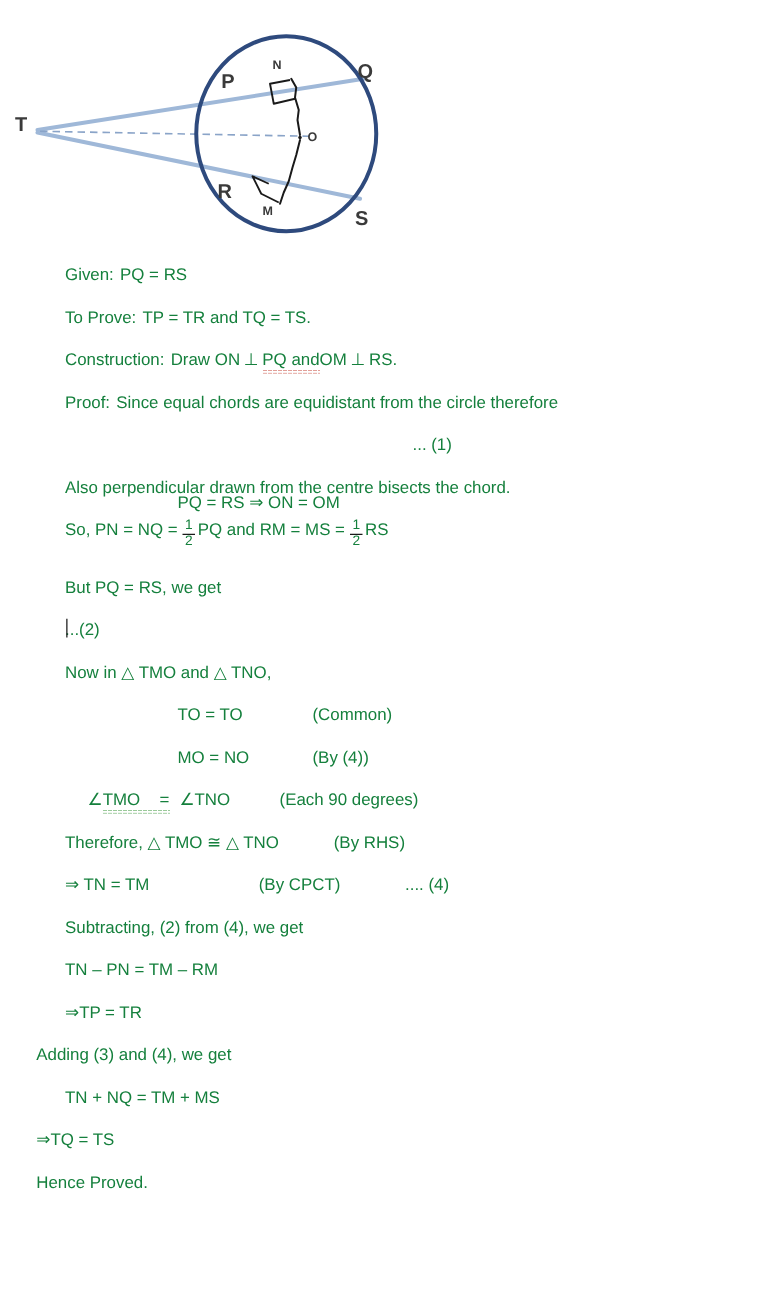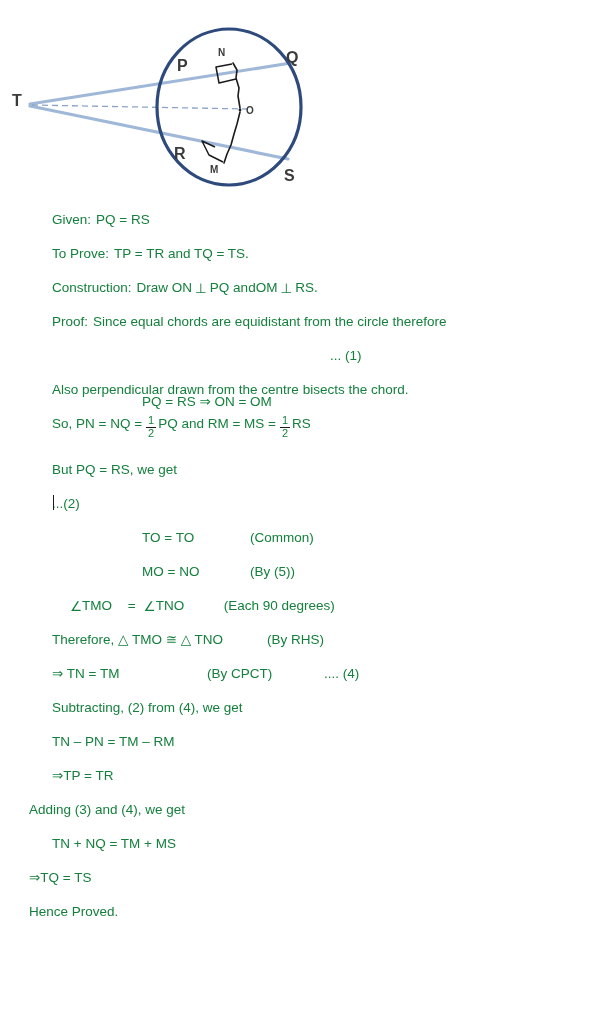--- a/index.html
+++ b/index.html
@@ -248,29 +248,32 @@
     <span class="seg">But PQ  =  RS, we get</span>
   </div>
 
   <div class="line">
     <span class="caret-artifact">
       <span class="seg">...(2)</span>
     </span>
   </div>
 
 
+  <div class="line">
+    <span class="seg">Now in  △ TMO and △ TNO,</span>
+  </div>
 
   <div class="line indent-2">
     <span class="seg gap-reason">TO  =  TO</span>
     <span class="seg">(Common)</span>
   </div>
 
   <div class="line indent-2">
     <span class="seg gap-reason">MO = NO</span>
-    <span class="seg">(By (5))</span>
+    <span class="seg">(By (4))</span>
   </div>
 
   <div class="line indent-3">
     <span class="seg sym">∠</span>
     <span class="squiggle-green">
       <span class="seg">TMO</span>
       <span class="seg" style="width:8px"></span>
       <span class="seg">=</span>
     </span>
     <span class="seg" style="width:8px"></span>

